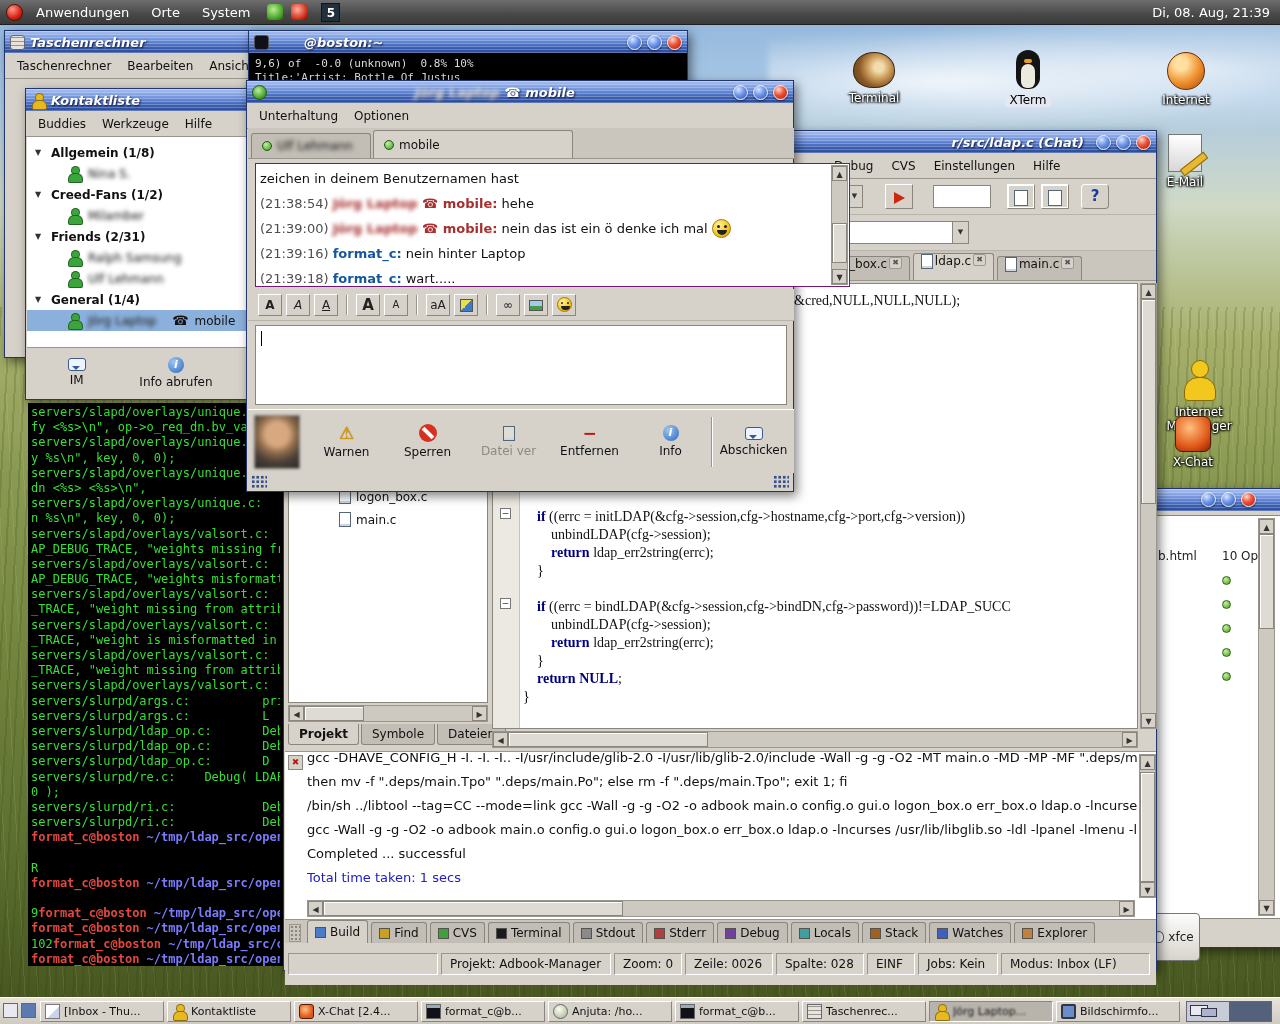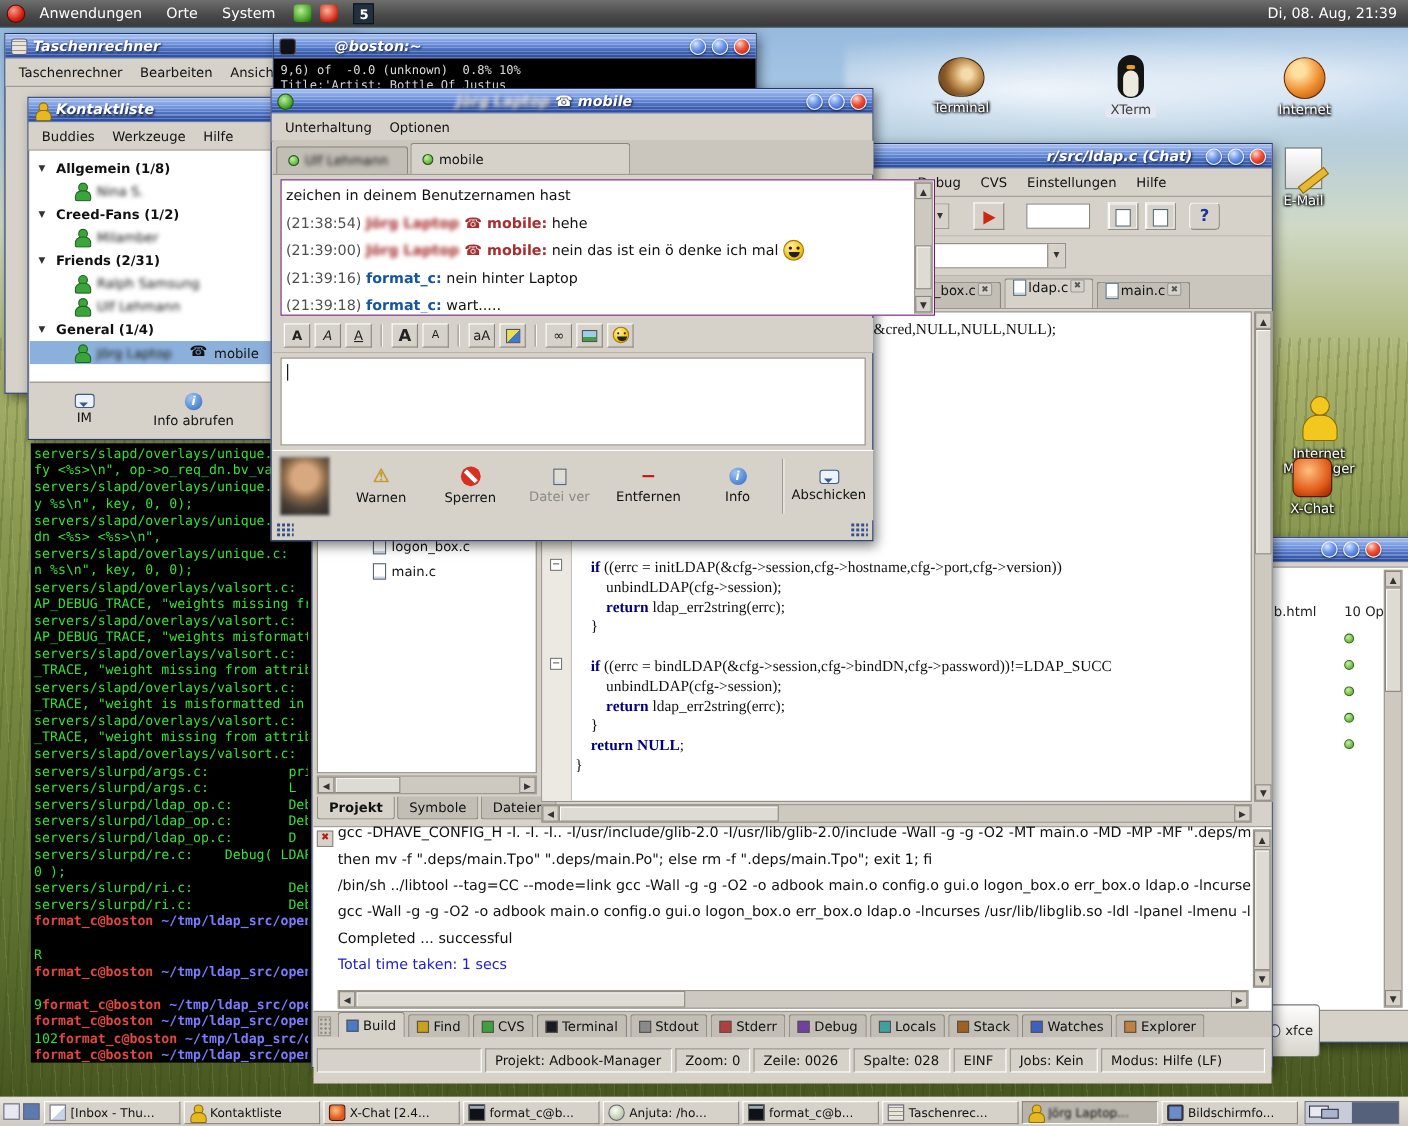--- a/index.html
+++ b/index.html
@@ -46,21 +46,21 @@
 .plogo{width:17px;height:17px;border-radius:50%;background:radial-gradient(circle at 35% 30%,#ff9a8a,#d42010 60%,#8a0e00);border:1px solid #5a0a00}
 .papplet{width:16px;height:16px;border-radius:3px;margin-left:4px}
 .papplet.green{background:radial-gradient(circle at 40% 35%,#b8f090,#3f9a20 70%,#1e5c0c)}
 .papplet.red{background:radial-gradient(circle at 40% 35%,#ffb0a0,#cc2810 70%,#701000)}
 .pbadge{width:19px;height:19px;margin-left:10px;background:#22303e;border:1px solid #0c141e;color:#fff;font-weight:bold;text-align:center;line-height:18px;font-size:12px}
 .pclock{margin-left:auto;font-size:13px;padding-right:4px}
 
 
 .dicon{position:absolute;width:72px;text-align:center;z-index:1}
 .dlabel{margin-top:3px;color:#fff;font-size:12px;text-shadow:1px 1px 2px #000,-1px 1px 2px #000,1px -1px 2px #000;line-height:14px}
-.dlabel.sel{background:#e4e8f2;color:#404040;text-shadow:none;border-radius:2px;display:inline-block;padding:0 4px}
+.dlabel.sel{background:#e4e8f2;color:#000000;text-shadow:none;border-radius:2px;display:inline-block;padding:0 4px}
 .shellic{width:42px;height:36px;margin:0 auto;border-radius:50% 50% 46% 46%;background:radial-gradient(circle at 62% 42%,#f2dcab 0 14%,#c89858 38%,#8a5a28 62%,#5a3a18 100%);border:1px solid #3c2810}
 .tux{width:36px;height:40px;margin:0 auto;position:relative}
 .tux::before{content:"";position:absolute;left:6px;top:0;width:24px;height:39px;background:#141414;border-radius:12px 12px 11px 11px}
 .tux::after{content:"";position:absolute;left:11px;top:14px;width:14px;height:24px;background:#eceadf;border-radius:7px 7px 6px 6px}
 .tux .beak{position:absolute;left:14px;top:9px;width:8px;height:4px;background:#e8a020;border-radius:2px;z-index:1}
 .globe{width:38px;height:38px;margin:0 auto;border-radius:50%;background:radial-gradient(circle at 35% 30%,#ffe0a0 0 18%,#f09030 55%,#a84808 100%);border:1px solid #6a2c00}
 .mailic2{width:34px;height:38px;margin:0 auto;background:linear-gradient(180deg,#ffffff,#d8d8d8);border:1px solid #777;position:relative}
 .mailic2::after{content:"";position:absolute;right:-8px;bottom:3px;width:28px;height:6px;background:#e8b830;border:1px solid #8a6a10;transform:rotate(-38deg)}
 .bigper{width:40px;height:44px;margin:0 auto;position:relative}
 .bigper::before{content:"";position:absolute;left:12px;top:2px;width:16px;height:16px;border-radius:50%;background:#f2c71e;border:1px solid #8a6a00}
@@ -545,21 +545,21 @@
         </span>
     </div>
     <div id="statusbar">
       <span class="stcell" style="width:150px"></span>
       <span class="stcell" style="width:170px">Projekt: Adbook-Manager</span>
       <span class="stcell" style="width:68px">Zoom: 0</span>
       <span class="stcell" style="width:88px">Zeile: 0026</span>
       <span class="stcell" style="width:88px">Spalte: 028</span>
       <span class="stcell" style="width:48px">EINF</span>
       <span class="stcell" style="width:80px">Jobs: Kein</span>
-      <span class="stcell" style="flex:1">Modus: Hilfe (LF)</span>
+      <span class="stcell" style="flex:1">Modus: Inbox (LF)</span>
     </div>
   </div>
 
   <div class="win" style="left:25px;top:88px;width:300px;height:312px;z-index:7">
     <div class="tbar">
       <span class="wic person" style="--pc:#e8b820"></span>
       <span class="ttl">Kontaktliste</span>
       <span class="wbtns">
         <span class="wbtn b"></span>
         <span class="wbtn b"></span>

